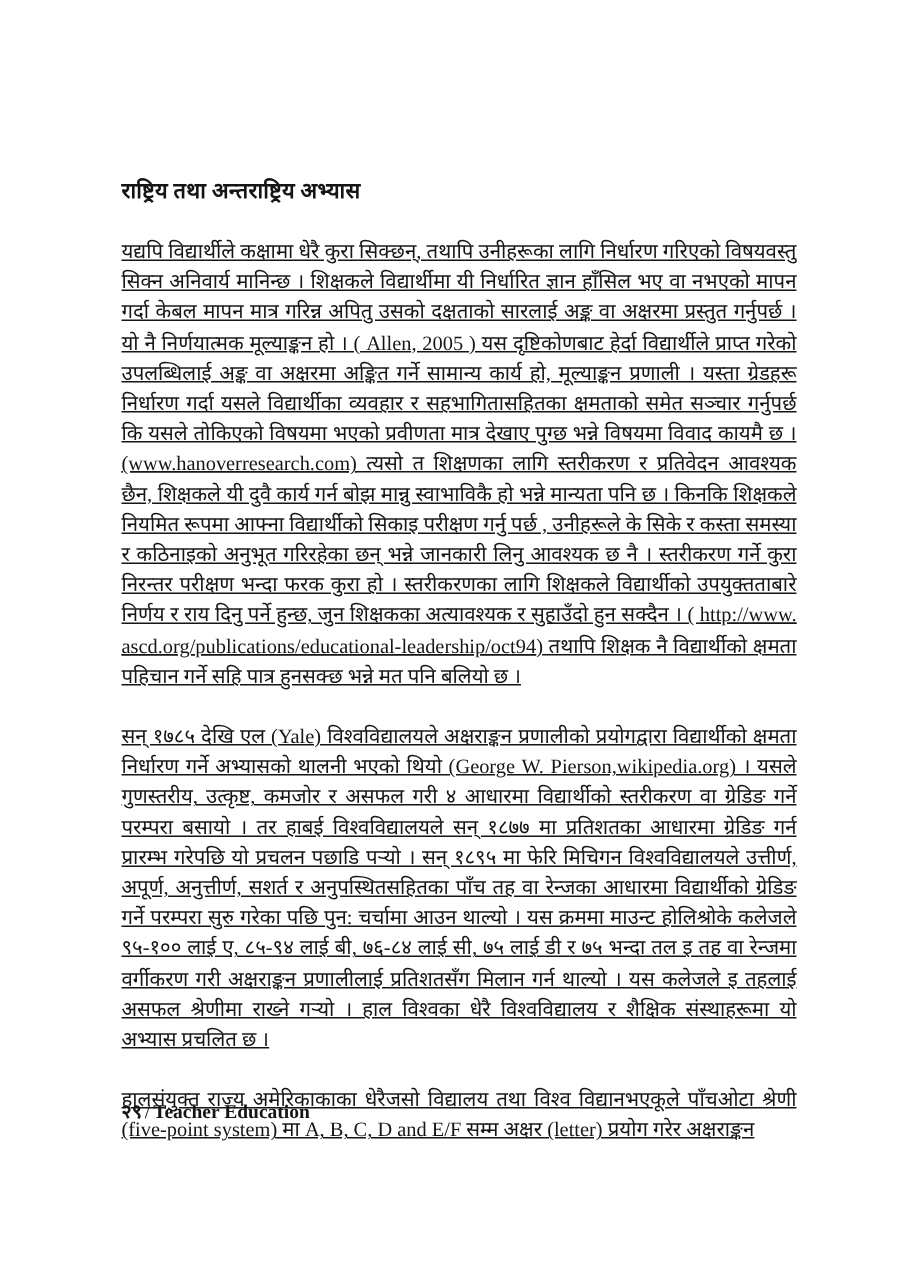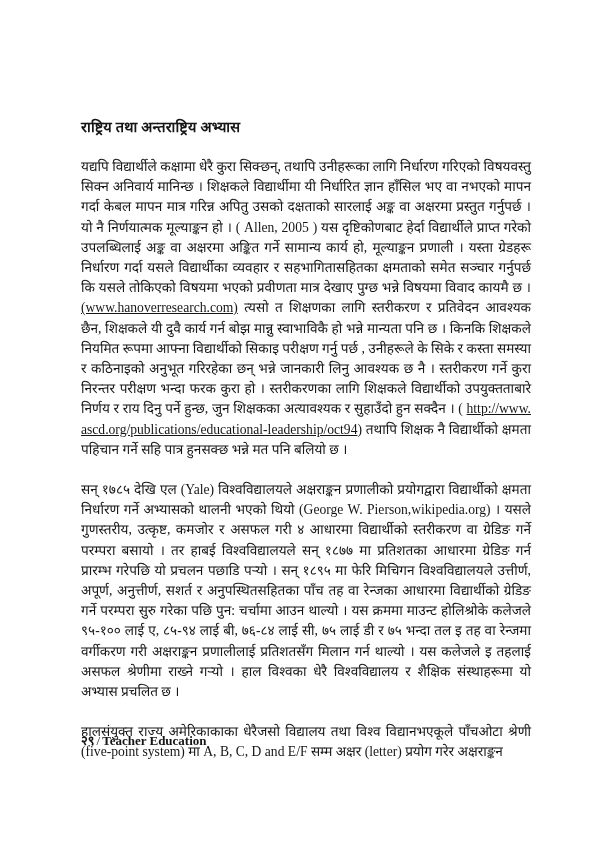--- a/index.html
+++ b/index.html
@@ -26,20 +26,21 @@
     font-size: 14.5px;
     font-weight: bold;
     margin: 0 0 21px 0;
     letter-spacing: 0.2px;
   }
   .doc-paragraph {
     font-size: 13.6px;
     line-height: 20.2px;
     text-align: justify;
     margin: 16px 0 20px 0;
+    text-decoration: underline;
   }
   .doc-link {
     color: inherit;
     text-decoration: underline;
     cursor: pointer;
     word-break: break-all;
   }
   .footer {
     position: absolute;
     left: 81px;

